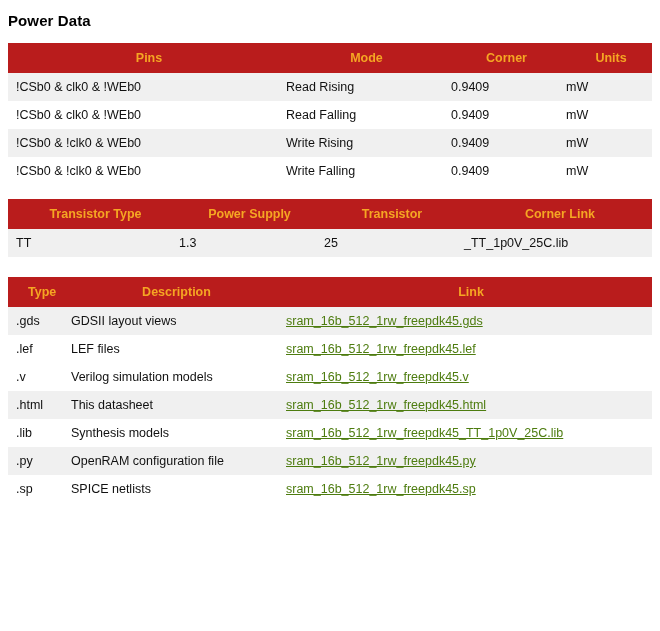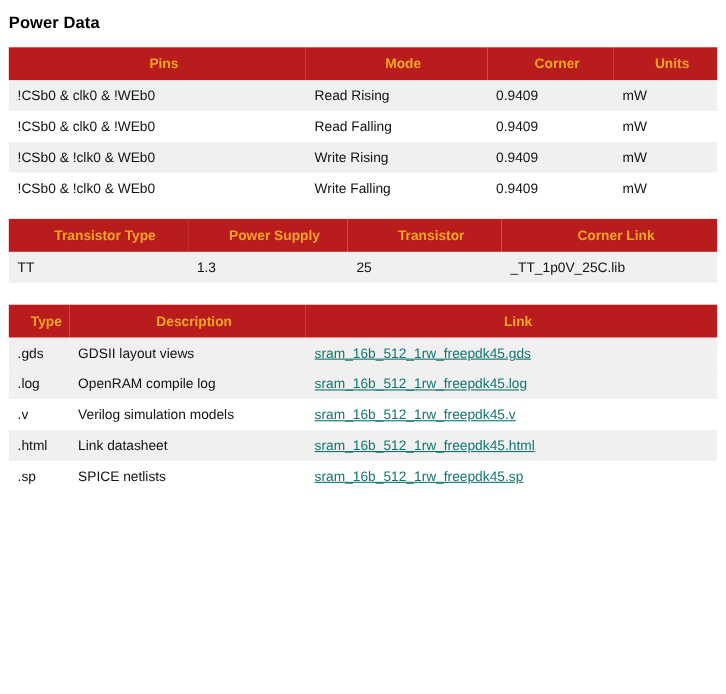--- a/index.html
+++ b/index.html
@@ -44,21 +44,21 @@
   }
   td {
     font-size: 12.5px;
     padding: 7px 8px 7px 8px;
     vertical-align: middle;
     color: #111;
   }
   tbody tr.odd td { background: #f0f0f0; }
   tbody tr.even td { background: #ffffff; }
   .link {
-    color: #0f766e;
+    color: #4d7c0f;
     text-decoration: underline;
     font-size: 12.5px;
     cursor: pointer;
   }
   
   .tbl-power col.c0 { width: 270px; }
   .tbl-power col.c1 { width: 165px; }
   .tbl-power col.c2 { width: 115px; }
   .tbl-power col.c3 { width: 94px; }
   
@@ -163,34 +163,44 @@
         <th>Description</th>
         <th>Link</th>
       </tr>
     </thead>
     <tbody>
       <tr class="odd">
         <td>.gds</td>
         <td>GDSII layout views</td>
         <td><a class="link">sram_16b_512_1rw_freepdk45.gds</a></td>
       </tr>
-      <tr class="odd">
-        <td>.log</td>
-        <td>OpenRAM compile log</td>
-        <td><a class="link">sram_16b_512_1rw_freepdk45.log</a></td>
+      <tr class="even">
+        <td>.lef</td>
+        <td>LEF files</td>
+        <td><a class="link">sram_16b_512_1rw_freepdk45.lef</a></td>
       </tr>
       <tr class="even">
         <td>.v</td>
         <td>Verilog simulation models</td>
         <td><a class="link">sram_16b_512_1rw_freepdk45.v</a></td>
       </tr>
       <tr class="odd">
         <td>.html</td>
-        <td>Link datasheet</td>
+        <td>This datasheet</td>
         <td><a class="link">sram_16b_512_1rw_freepdk45.html</a></td>
+      </tr>
+      <tr class="even">
+        <td>.lib</td>
+        <td>Synthesis models</td>
+        <td><a class="link">sram_16b_512_1rw_freepdk45_TT_1p0V_25C.lib</a></td>
+      </tr>
+      <tr class="odd">
+        <td>.py</td>
+        <td>OpenRAM configuration file</td>
+        <td><a class="link">sram_16b_512_1rw_freepdk45.py</a></td>
       </tr>
       <tr class="even">
         <td>.sp</td>
         <td>SPICE netlists</td>
         <td><a class="link">sram_16b_512_1rw_freepdk45.sp</a></td>
       </tr>
     </tbody>
   </table>
 
 </div>

